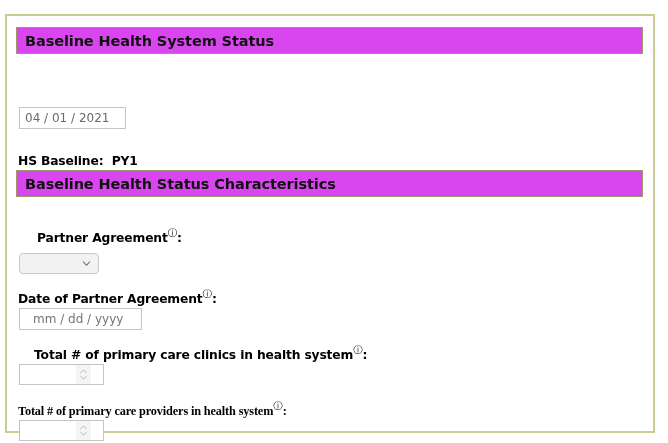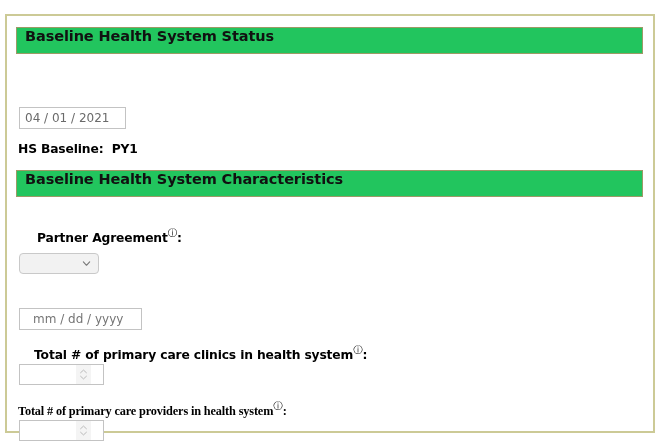--- a/index.html
+++ b/index.html
@@ -26,25 +26,25 @@
     box-sizing: border-box;
     background: #ffffff;
   }
 
   
   .section-header {
     position: absolute;
     left: 9px;
     width: 627px;
     height: 27px;
-    background: #22c55e;
+    background: #d946ef;
     border: 1px solid #9c9a66;
     box-sizing: border-box;
     display: flex;
-    align-items: flex-start;
+    align-items: center;
   }
   .section-header-title {
     font-size: 14.5px;
     font-weight: bold;
     color: #111111;
     padding-left: 8px;
     letter-spacing: -0.1px;
     white-space: nowrap;
   }
 
@@ -69,20 +69,21 @@
     color: #000000;
   }
 
   .static-value {
     position: absolute;
     font-size: 12.3px;
     font-weight: bold;
     color: #000000;
     white-space: nowrap;
     letter-spacing: -0.15px;
+    margin-top: 12px;
   }
 
   
   .text-input {
     position: absolute;
     box-sizing: border-box;
     border: 1px solid #c3c3c3;
     background: #ffffff;
     font-family: "DejaVu Sans", "Liberation Sans", sans-serif;
     font-size: 12px;
@@ -162,34 +163,37 @@
   </div>
 
 
   <input class="text-input filled" type="text" readonly="" style="left: 12px; top: 91px; width: 107px;" value="04 / 01 / 2021">
 
   <div class="static-value" style="left:11px; top:126px;">
     <span>HS Baseline:</span>&nbsp;&nbsp;<span>PY1</span>
   </div>
 
   <div id="section-header-characteristics" class="section-header">
-    <span class="section-header-title">Baseline Health System Characteristics</span>
+    <span class="section-header-title">Baseline Health Status Characteristics</span>
   </div>
 
   <div class="field-label" style="left:11px; top:212px;margin-left:19px;">
     <span>Partner Agreement</span><span class="help-icon">ⓘ</span><span>:</span>
   </div>
 
   <div class="select-box" style="left:12px; top:237px;">
     <span style="flex:1; font-size:12px; color:#333; padding-left:6px;"></span>
     <svg class="chevron" viewBox="0 0 10 10">
       <path d="M1.5 3.2 L5 7 L8.5 3.2" fill="none" stroke="#777" stroke-width="1.2" stroke-linecap="round" stroke-linejoin="round"></path>
     </svg>
   </div>
 
+  <div class="field-label" style="left:11px; top:273px;">
+    <span>Date of Partner Agreement</span><span class="help-icon">ⓘ</span><span>:</span>
+  </div>
 
   <input class="text-input" type="text" style="left: 12px; top: 292px; width: 123px; padding-left: 13px;" placeholder="mm / dd / yyyy">
 
   <div class="field-label" style="left:27px; top:329px;">
     <span>Total # of primary care clinics in health system</span><span class="help-icon">ⓘ</span><span>:</span>
   </div>
 
   <div class="number-wrap" style="left:12px; top:348px;">
     <input class="number-field" type="text" value="" style="">
     <span class="spinner">

